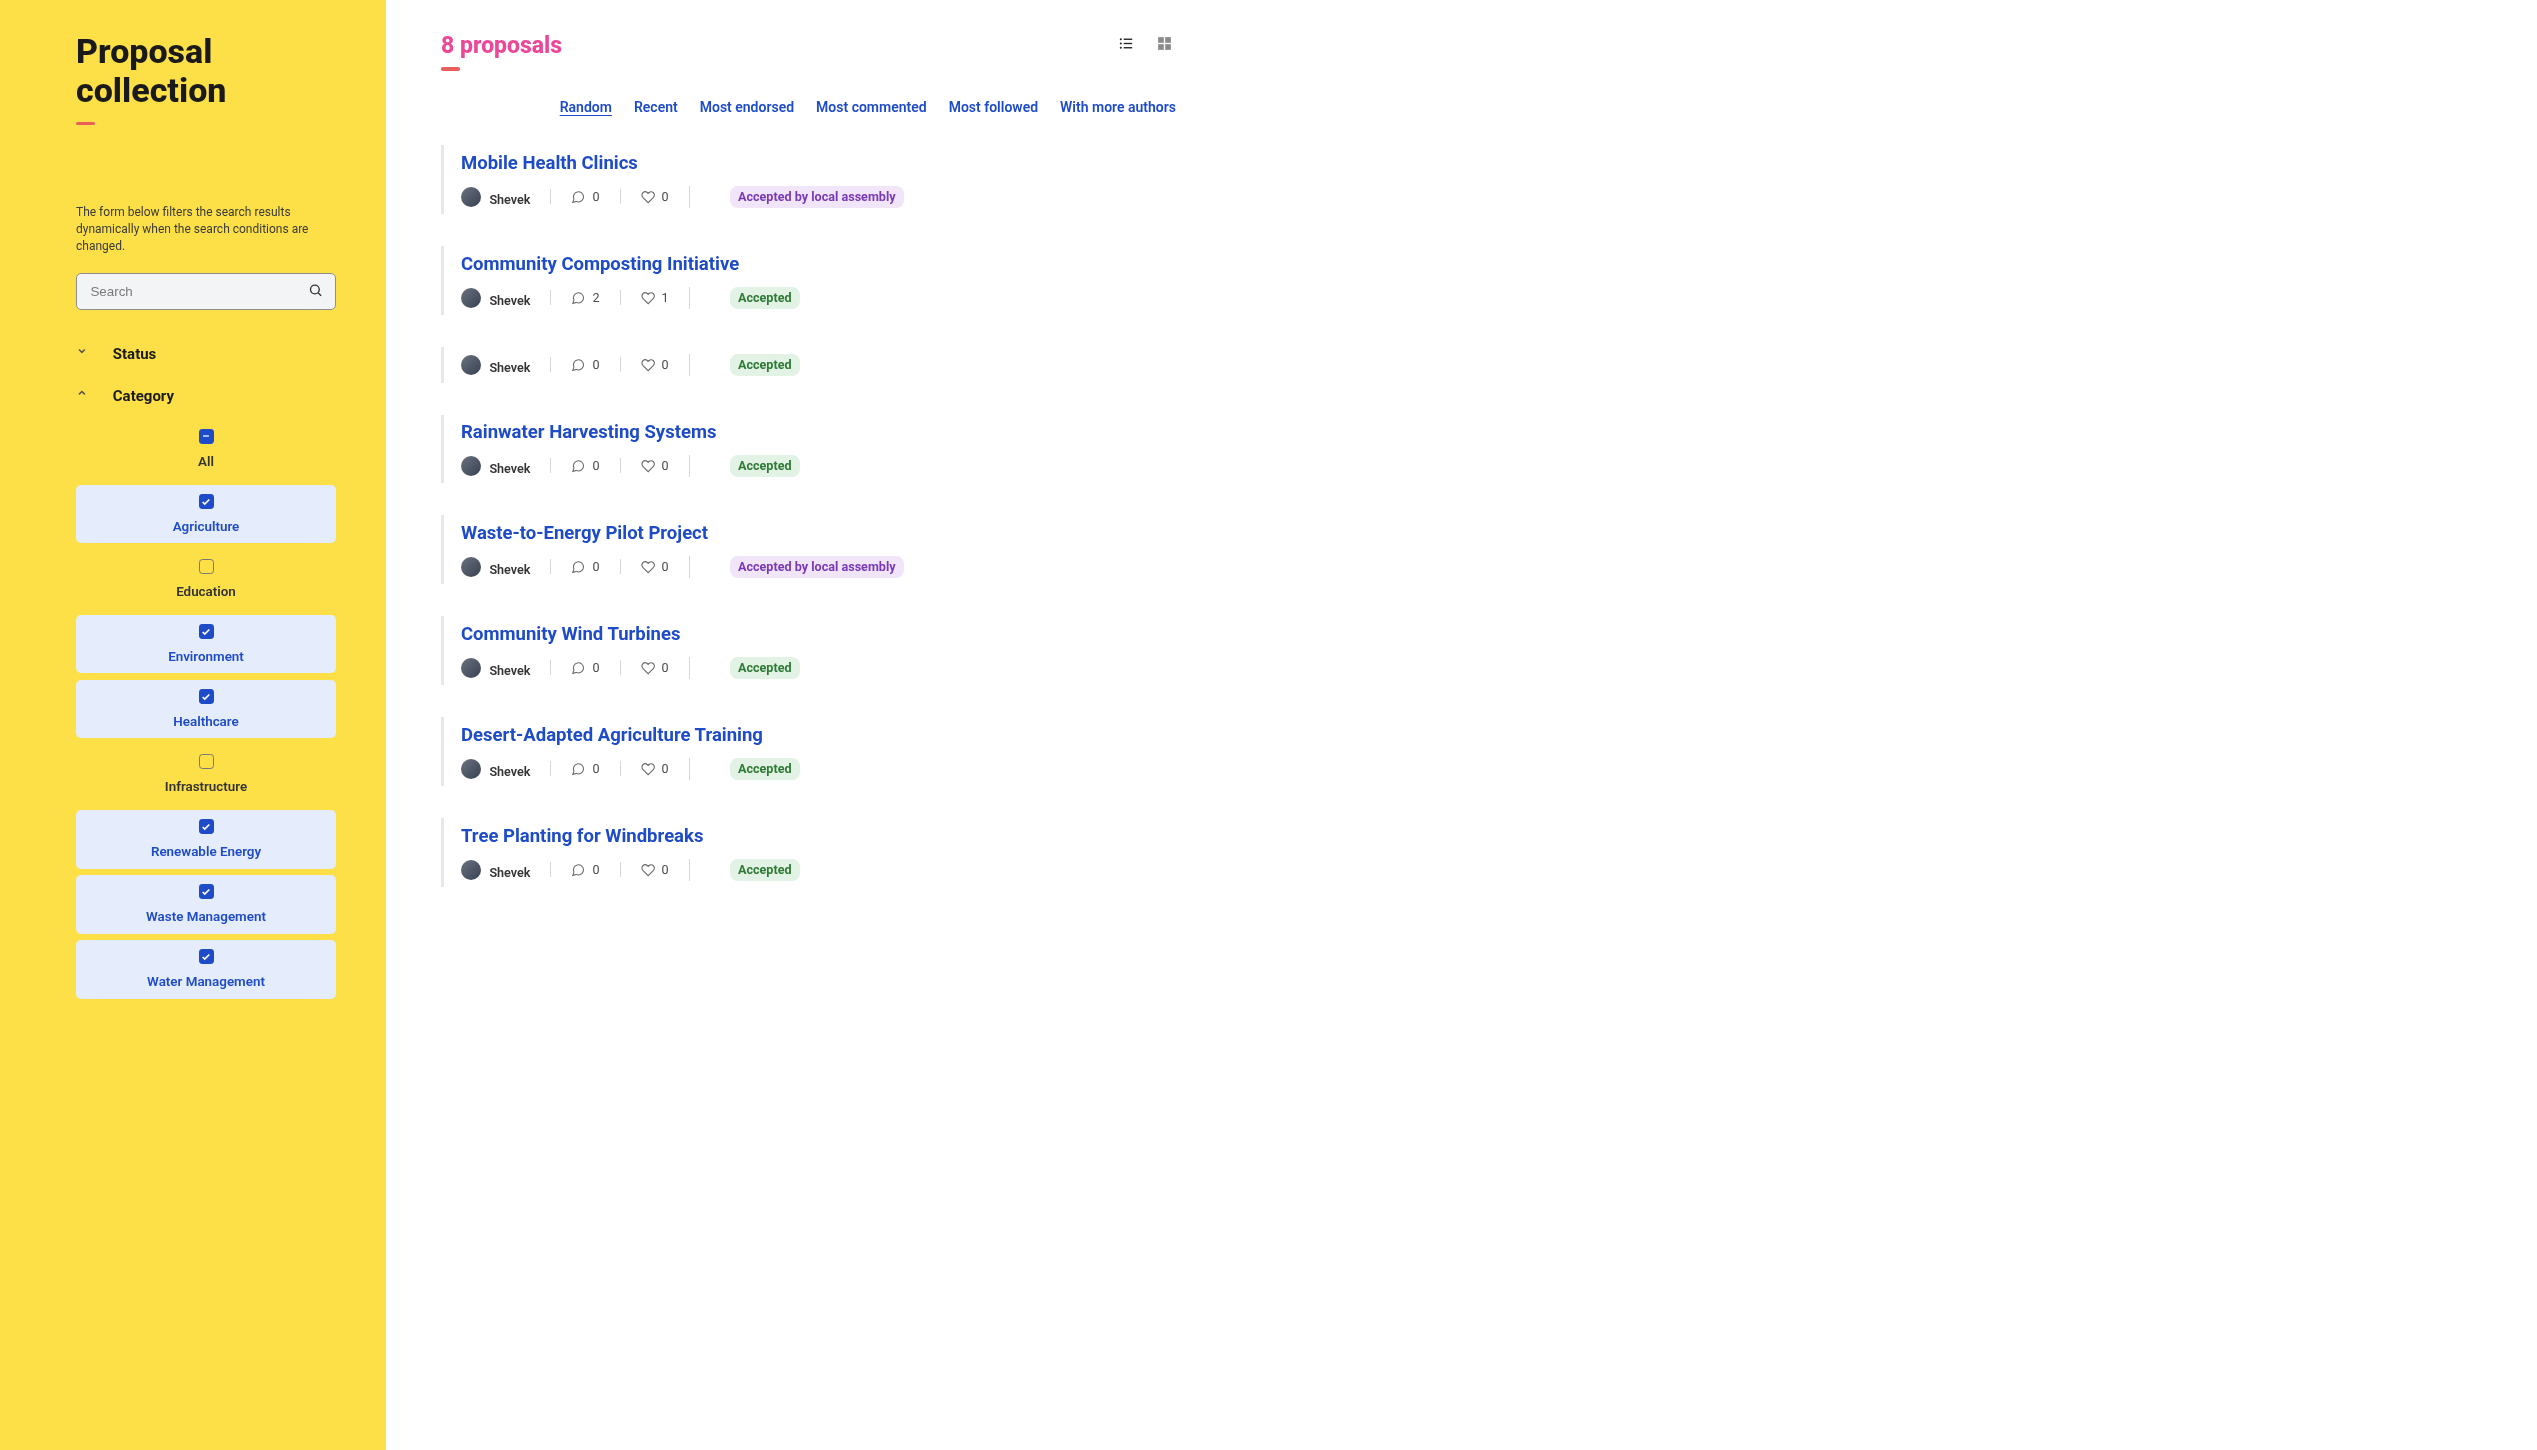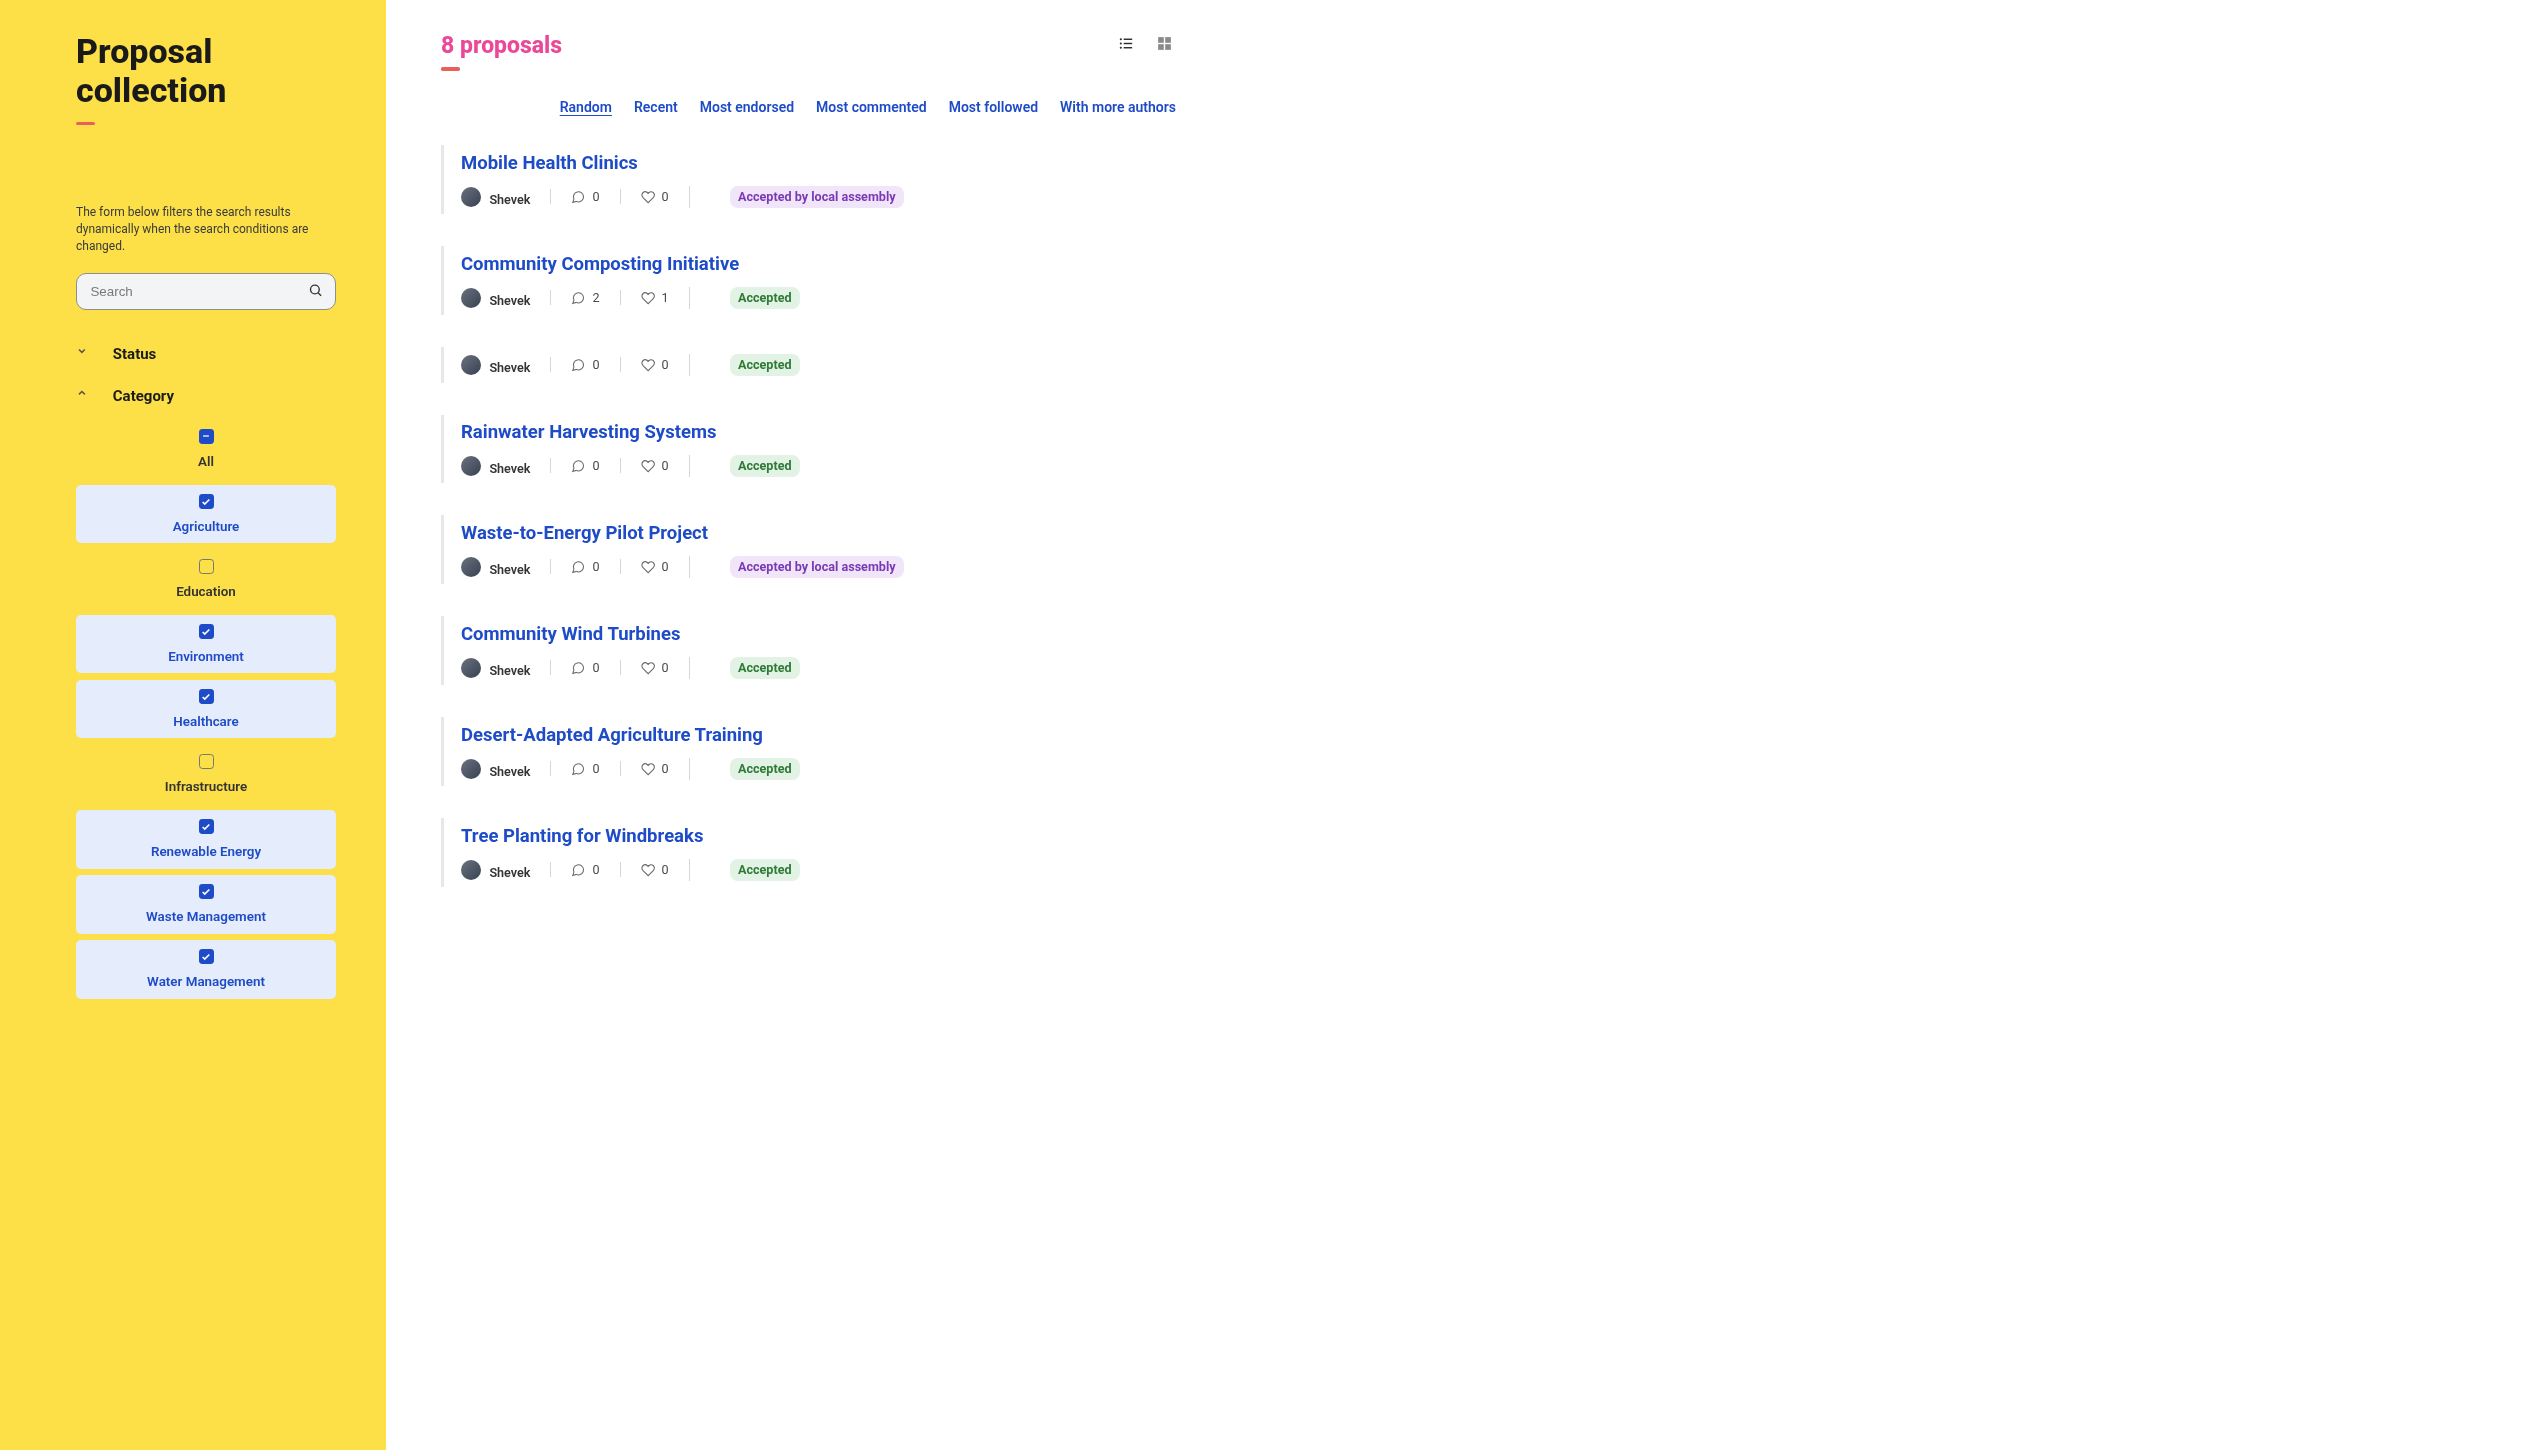--- a/index.html
+++ b/index.html
@@ -37,21 +37,21 @@
       margin-bottom: 18.5px;
     }
     .search-wrap {
       position: relative;
       margin-bottom: 35px;
     }
     .search-input {
       width: 100%;
       padding: 10px 37px 10px 13.4px;
       border: 0.8px solid #8e8e8e;
-      border-radius: 10px;
+      border-radius: 5px;
       font-size: 13.4px;
       background: #f3f4f6;
       color: #333;
     }
     .search-input::placeholder { color: #7a7a7a; }
     .search-btn {
       position: absolute;
       right: 10px;
       top: 50%;
       transform: translateY(-50%);

